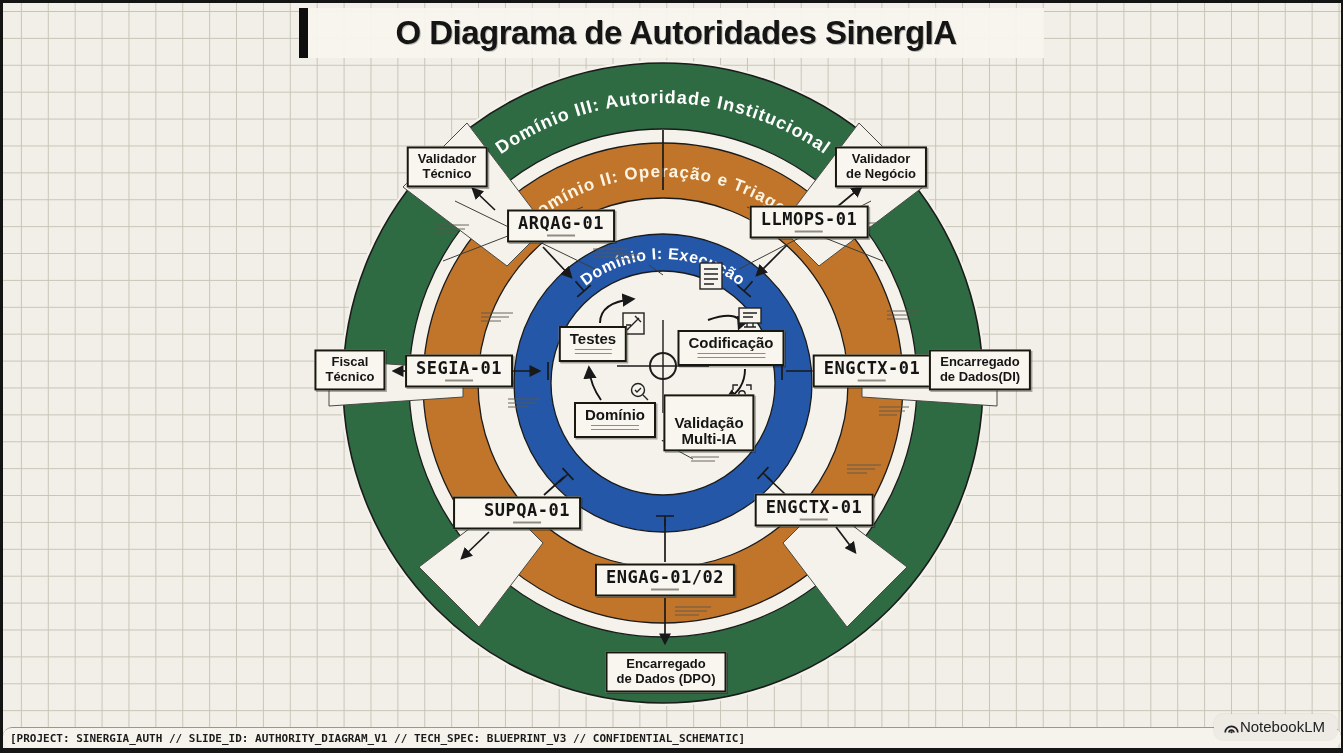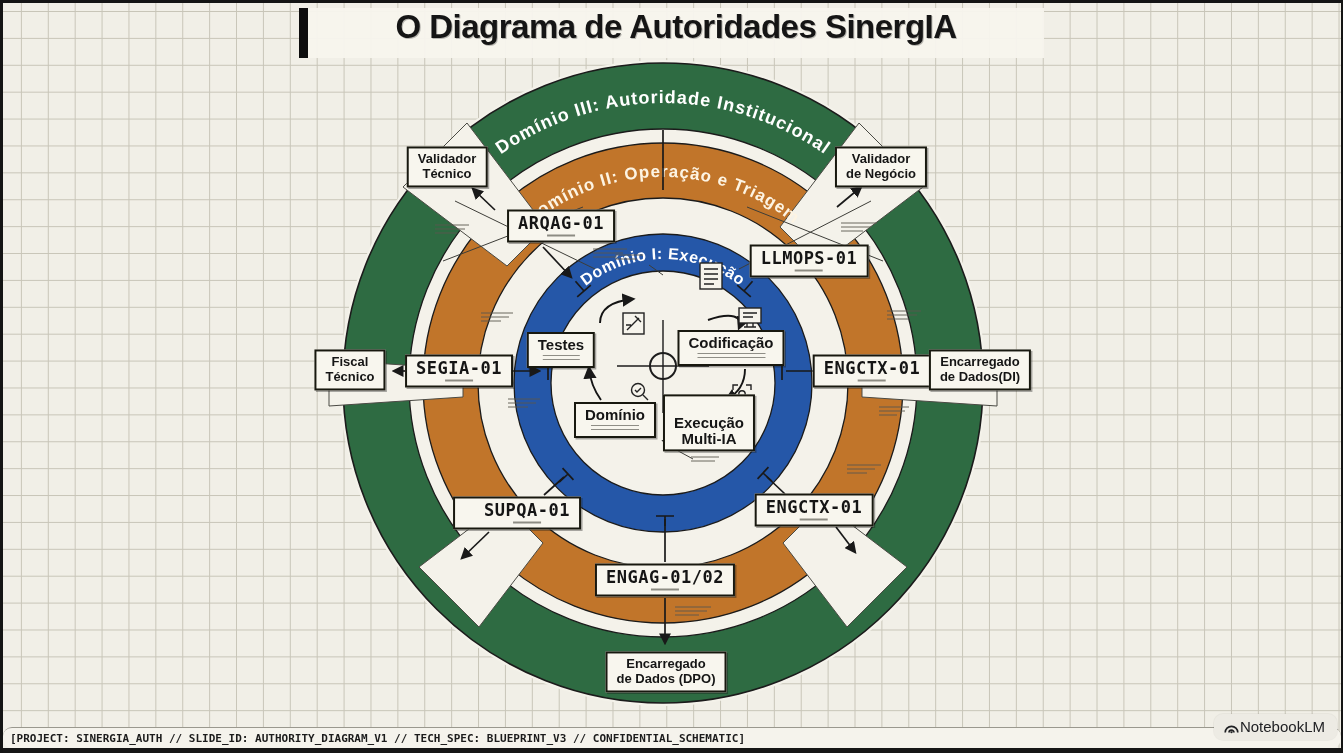--- a/index.html
+++ b/index.html
@@ -12,21 +12,21 @@
     background-size:26.9px 26.9px;
     background-position:-9px 8px;
     border-top:3px solid #141414;border-left:3px solid #141414;border-right:2px solid #141414;
     box-sizing:border-box;
     font-family:"Liberation Sans",sans-serif;color:#151515;
   }
   #titlebar{
     position:absolute;left:296px;top:5px;width:736px;height:50px;
     background:rgba(247,245,237,.96);
     border-left:9px solid #0e0e0e;
-    display:flex;align-items:flex-start;justify-content:center;
+    display:flex;align-items:center;justify-content:center;
   }
   #titlebar h1{
     margin:0;font-size:33px;font-weight:bold;letter-spacing:-.5px;
     text-shadow:1px 1px 0 rgba(0,0,0,.25);
   }
   svg.diagram{position:absolute;left:0;top:0;z-index:1;}
   .box{position:absolute;z-index:3;transform:translate(-50%,-50%);
     background:#f8f6ee;border:2px solid #18180f;text-align:center;
     box-shadow:1.5px 1.5px 0 rgba(20,20,20,.35);}
   .code-box{font-family:"DejaVu Sans Mono",monospace;font-weight:bold;
@@ -234,38 +234,38 @@
       <g transform="translate(612,252)">
           <path d="M0,0 H28 M0,4 H22"></path>
         </g>
     </g>
   </svg>
 
   <div class="box step-box" style="left:728px;top:345px;">
     <span>Codificação</span>
     <div class="m2"></div>
   </div>
-  <div class="box step-box" style="left:558px;top:341px;margin-top:6px;">
+  <div class="box step-box" style="left:590px;top:341px;">
     <span>Testes</span>
     <div class="m2"></div>
   </div>
   <div class="box step-box" style="left:612px;top:417px;">
     <span>Domínio</span>
     <div class="m2"></div>
   </div>
   <div class="box step-box two" style="left:706px;top:420px;">
-    <span>Execução
+    <span>Validação
 Multi-IA</span>
   </div>
 
   <div class="box code-box" style="left:536px;top:223px;margin-left:22px;">
     <span>ARQAG-01</span>
     <div class="mline"></div>
   </div>
-  <div class="box code-box" style="left:806px;top:219px;margin-top:39px;">
+  <div class="box code-box" style="left:806px;top:219px;">
     <span>LLMOPS-01</span>
     <div class="mline"></div>
   </div>
   <div class="box code-box" style="left:456px;top:368px;">
     <span>SEGIA-01</span>
     <div class="mline"></div>
   </div>
   <div class="box code-box" style="left:869px;top:368px;">
     <span>ENGCTX-01</span>
     <div class="mline"></div>

